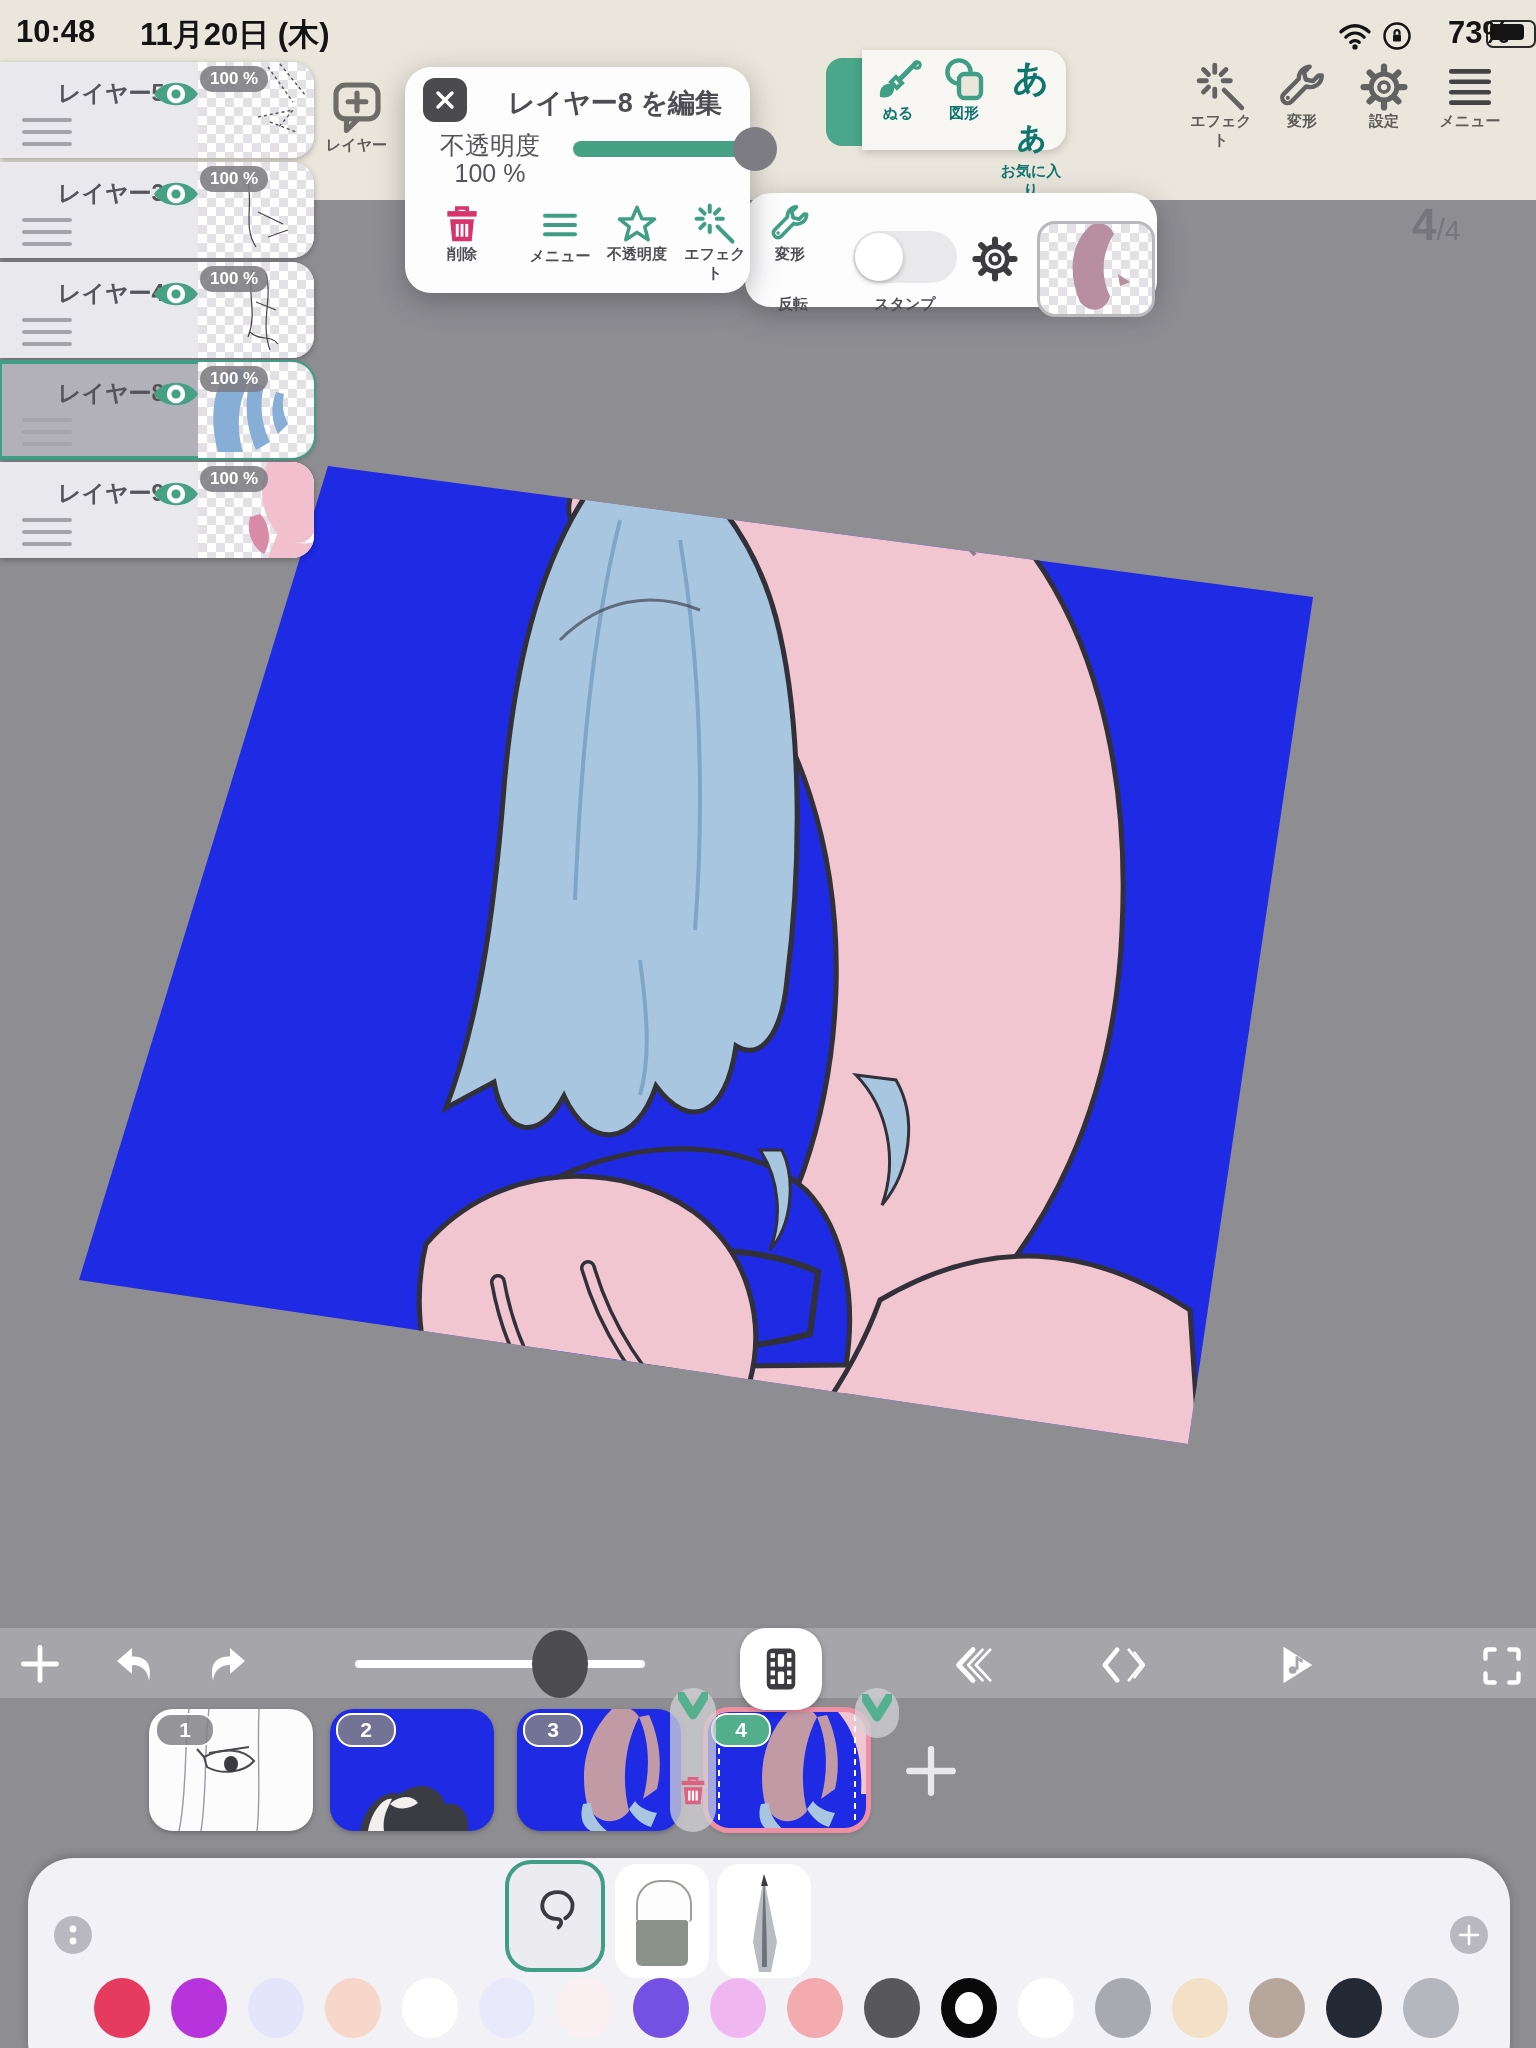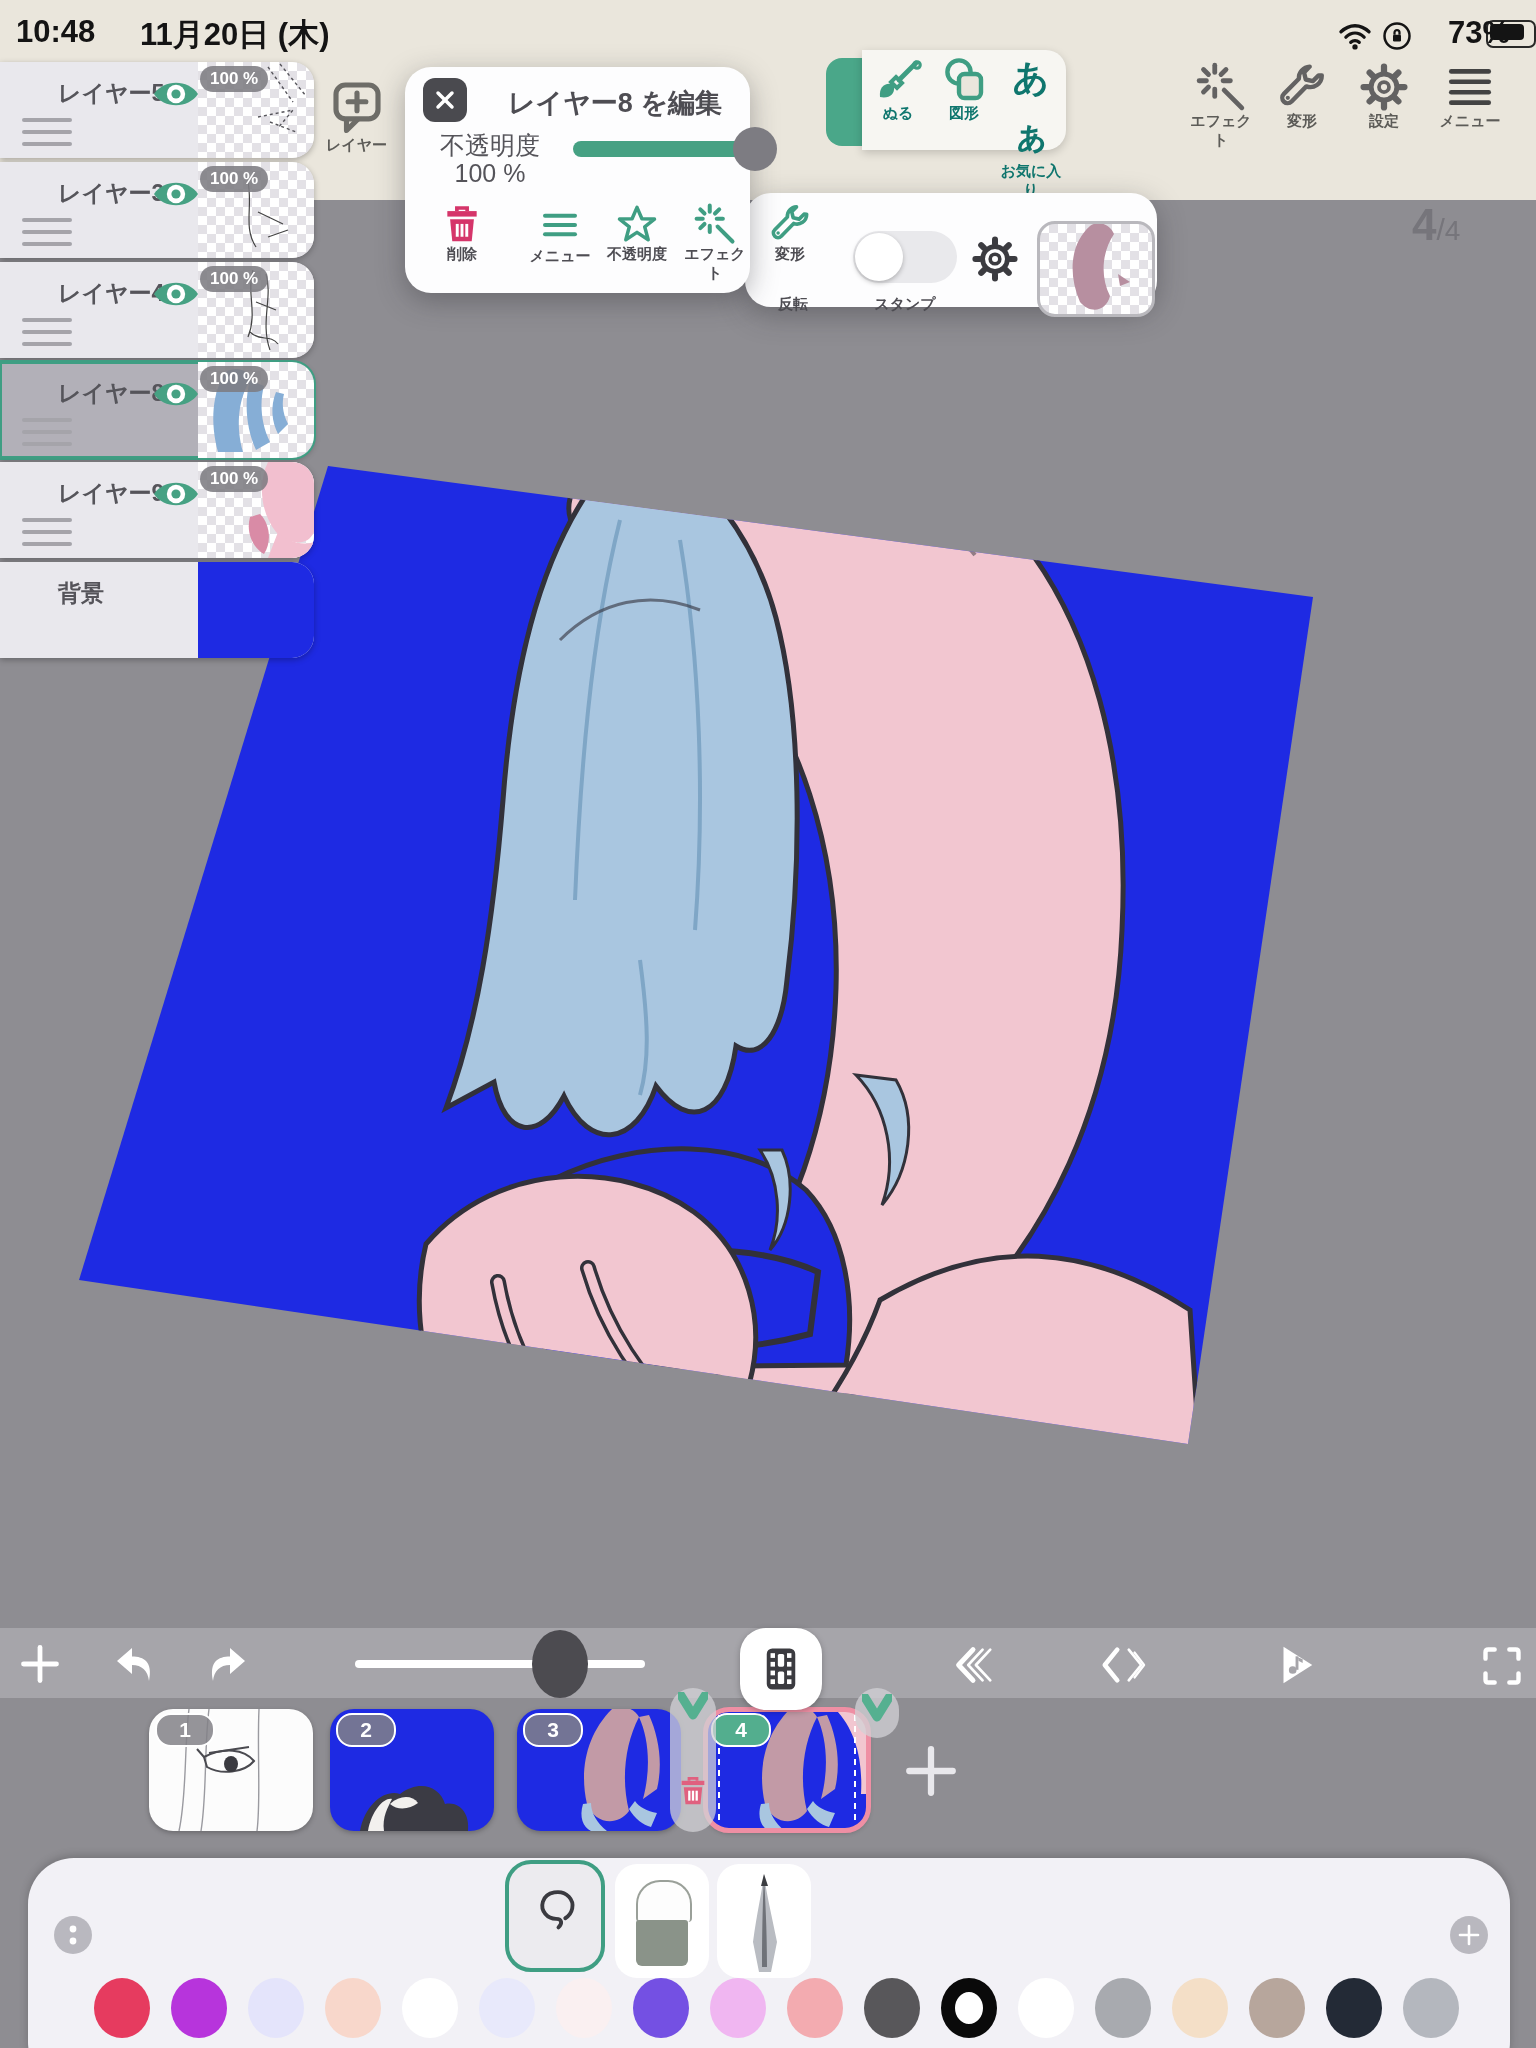--- a/index.html
+++ b/index.html
@@ -352,24 +352,20 @@
       </div>
     <div class="lthumb checker">
       <svg width="116" height="96">
           <path d="M70 0 C60 20 62 50 78 70 C92 84 110 84 116 70 L116 0 Z" fill="#f2bfcf"></path>
           <path d="M52 55 C48 70 54 85 66 92 C74 80 72 62 62 52 Z" fill="#d98ba6"></path>
           <path d="M80 70 C90 80 104 84 116 80 L116 96 L70 96 Z" fill="#f2bfcf"></path>
         </svg>
     </div>
     <span class="badge" style="left:200px;top:4px">100 %</span>
   </div>
-  <div class="lrow" style="top:500px">
-    <span class="lname">背景</span>
-    <div class="lthumb" style="background:#1e2ae3"></div>
-  </div>
 </div>
 
 <div class="abs" style="left:326px;top:78px;z-index:3;text-align:center">
   <svg style="margin:0 auto;color:#6e6d68" width="56" height="56">
       <use href="#i-bubbleplus"></use>
     </svg>
   <div class="toollabel" style="margin-top:2px">レイヤー</div>
 </div>
 
 <div class="abs" style="left:826px;top:58px;width:52px;height:88px;background:#4aa789;border-radius:16px;z-index:3"></div>

